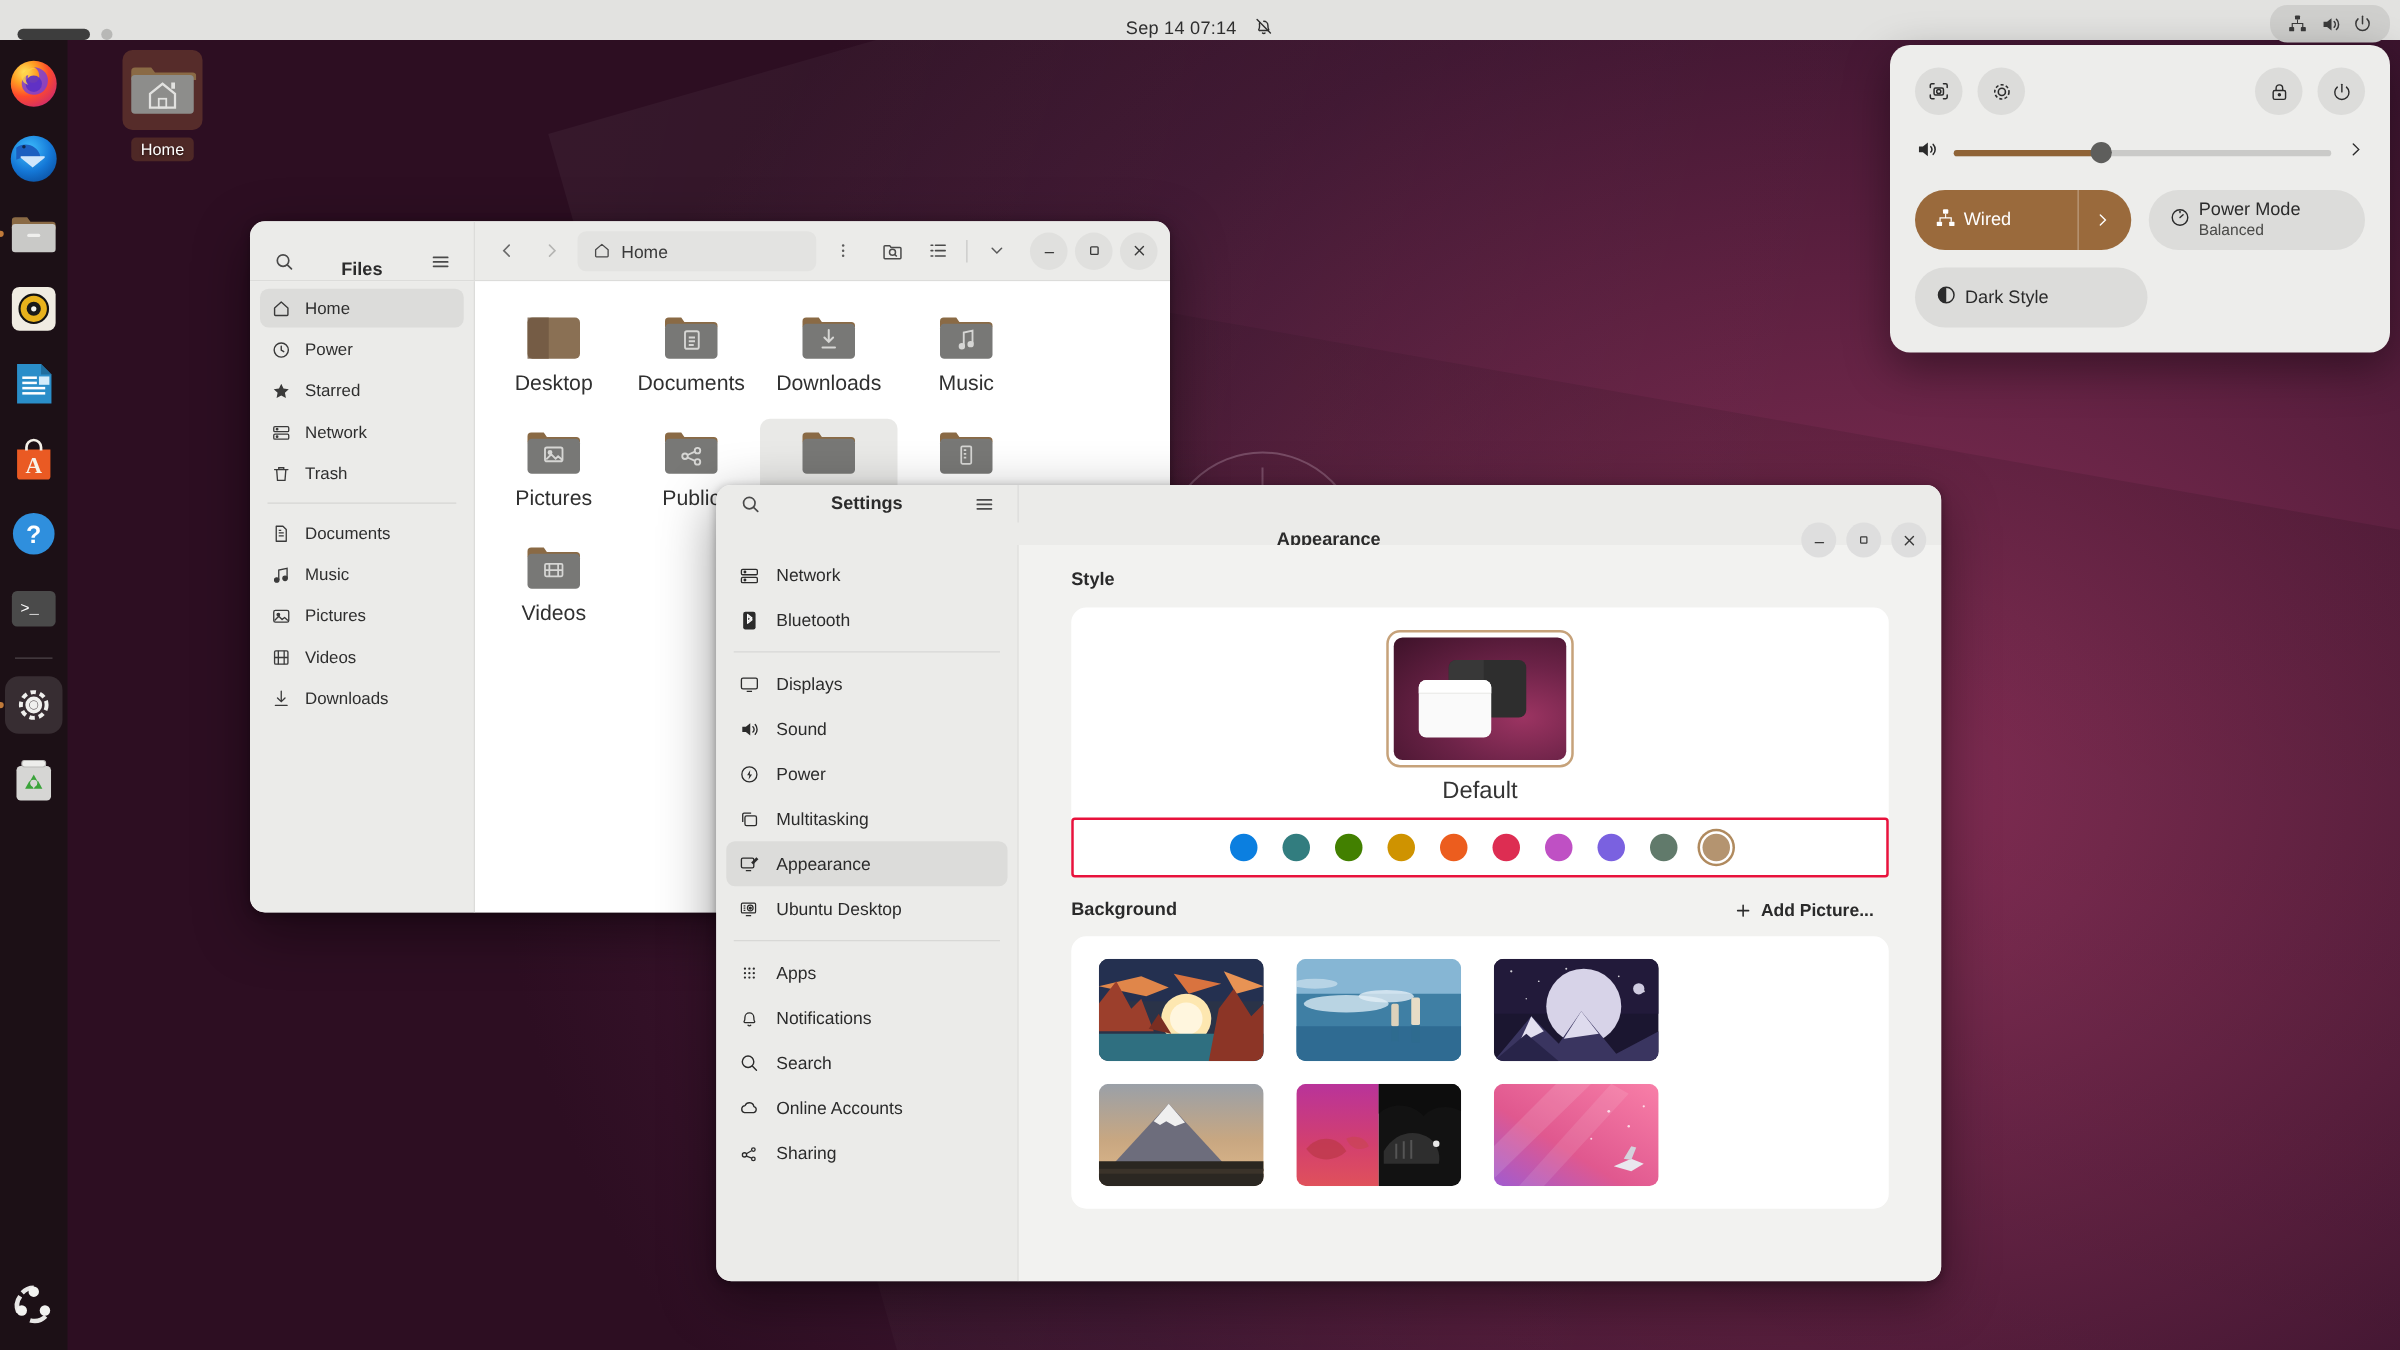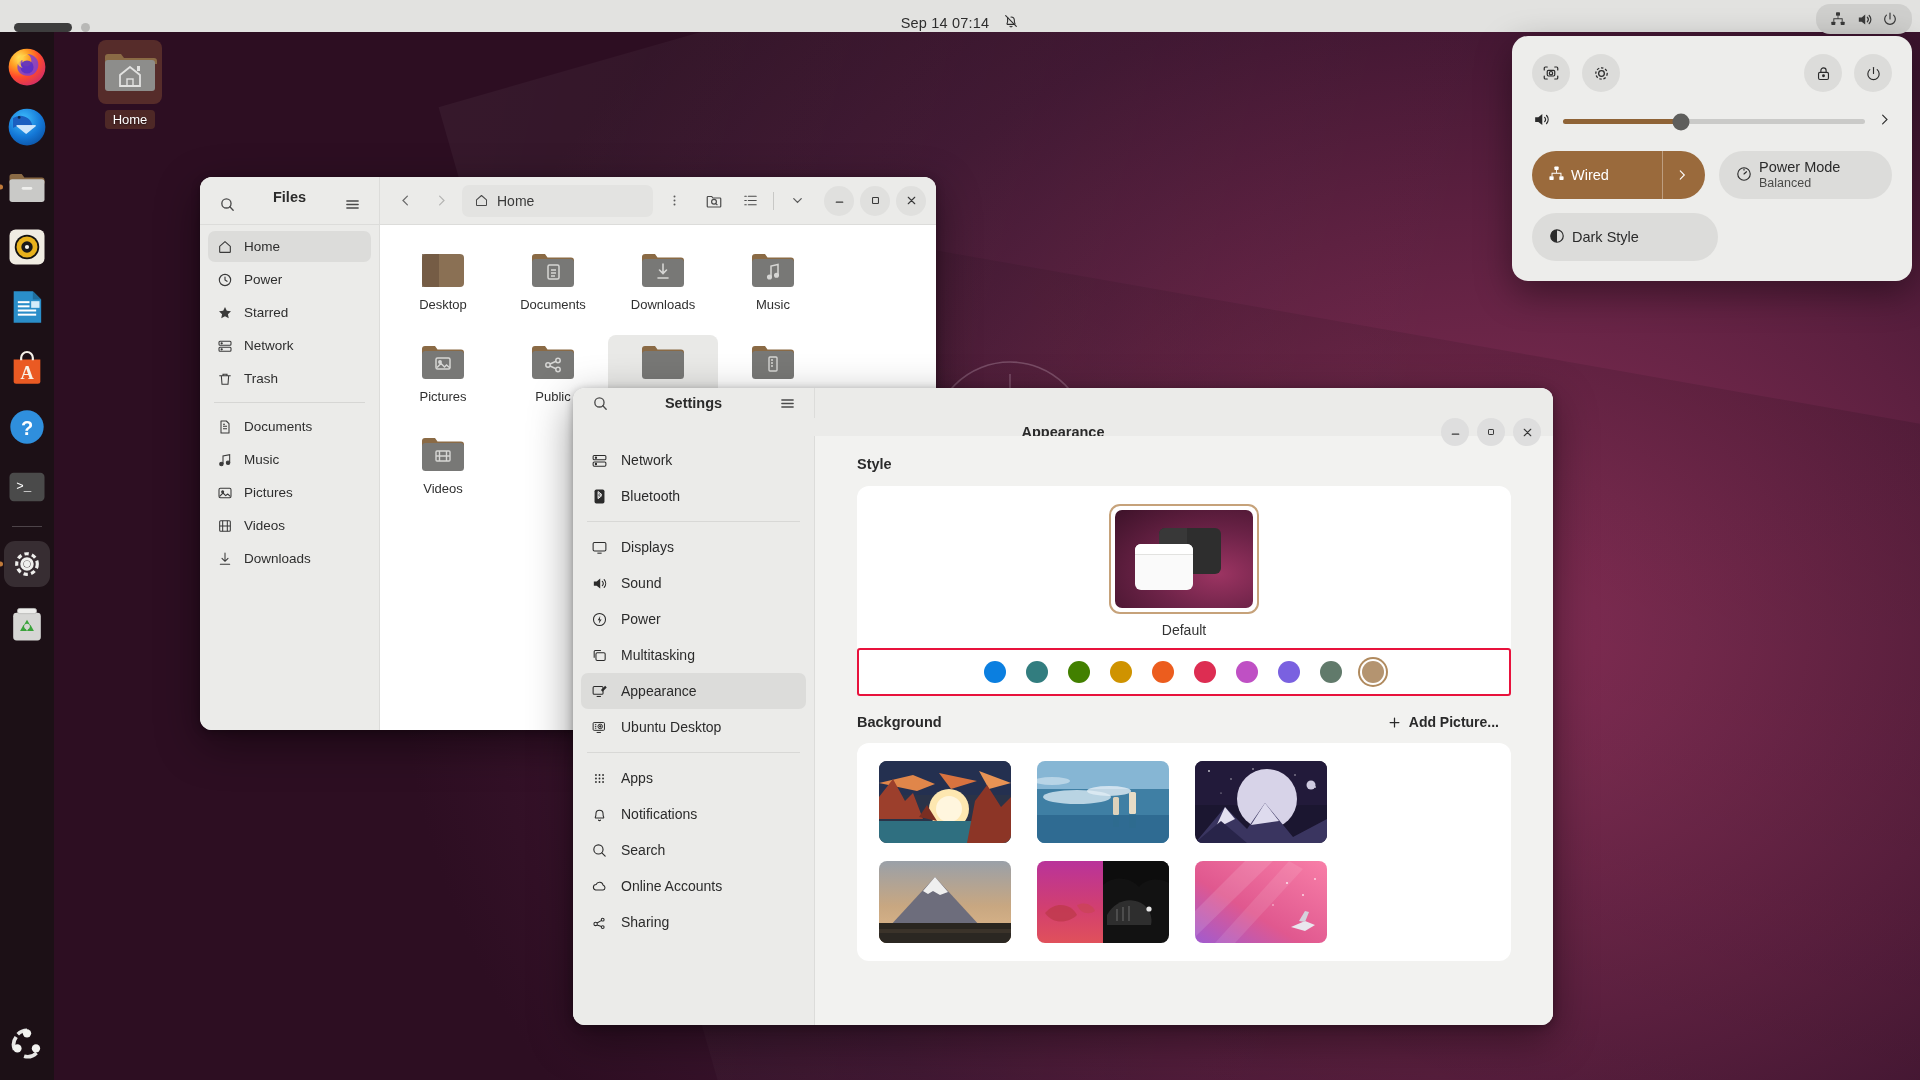--- a/index.html
+++ b/index.html
@@ -118,22 +118,22 @@
   
   #files-window {
     left: 200px; top: 177px; width: 736px; height: 553px;
     z-index: 20;
   }
   #files-header {
     display: flex; height: 48px; background: #ebebe9;
     border-bottom: 1px solid #dcdcda;
   }
   #files-hdr-left {
-    width: 180px; display: flex; align-items: flex-start;
-    padding: 12px 12px; gap: 8px; border-right: 1px solid #dcdcda;
+    width: 180px; display: flex; align-items: flex-end;
+    padding: 0 12px; gap: 8px; border-right: 1px solid #dcdcda;
   }
   #files-hdr-title { flex: 1; text-align: center; font-size: 14.5px; font-weight: 700; color: #2b2b2b; }
   #files-hdr-right { flex: 1; display: flex; align-items: center; padding: 0 10px; gap: 6px; }
   .hdr-icon-btn {
     width: 30px; height: 30px; border-radius: 50%;
     display: flex; align-items: center; justify-content: center;
     color: #4a4a4a;
   }
   .hdr-icon-btn.round-bg { background: #e0e0de; }
   #files-pathbar {
@@ -154,21 +154,21 @@
   .sb-item.sel { background: #dcdcda; }
   .sb-divider { height: 1px; background: #d6d6d4; margin: 8px 6px; }
   #files-content {
     flex: 1; background: #fff; padding: 18px 8px 0 8px;
     display: flex; flex-wrap: wrap; align-content: flex-start;
   }
   .file-item {
     width: 110px; height: 92px;
     display: flex; flex-direction: column; align-items: center;
     padding-top: 7px; border-radius: 8px;
-    font-size: 13px; color: #303030;
+    font-size: 17px; color: #303030;
   }
   .file-item.sel { background: #e9e9e7; }
   .file-item .fi-label { margin-top: 7px; }
   .folder-ico { width: 48px; height: 40px; }
 
   
   #settings-window {
     left: 573px; top: 388px; width: 980px; height: 637px;
     z-index: 30;
   }
@@ -210,21 +210,21 @@
   #style-card { padding: 18px 0 0 0; }
   #style-choices { display: flex; justify-content: center; gap: 28px; }
   .style-choice { display: flex; flex-direction: column; align-items: center; }
   .style-thumb-wrap { padding: 4px; border-radius: 11px; border: 2px solid transparent; }
   .style-thumb-wrap.sel { border-color: #c6a27a; }
   .style-thumb { width: 138px; height: 98px; border-radius: 7px; overflow: hidden; position: relative; }
   .style-thumb.light {
     background: radial-gradient(ellipse at 75% 65%, #9c3462 0%, #6d2348 45%, #3d1229 100%);
   }
   .style-thumb.dark { background: #1f1f1f; }
-  .style-name { margin-top: 8px; font-size: 14px; color: #343434; }
+  .style-name { margin-top: 8px; font-size: 19px; color: #343434; }
 
   #accent-row-outer {
     border: 2.5px solid #e8123c; border-radius: 3px;
     background: #fff; margin-top: 10px;
     height: 48px; display: flex; align-items: center; justify-content: center; gap: 20px;
   }
   .accent-dot { width: 22px; height: 22px; border-radius: 50%; }
   .accent-dot.sel {
     box-shadow: 0 0 0 2px #fff, 0 0 0 4px #b08a5e;
   }

